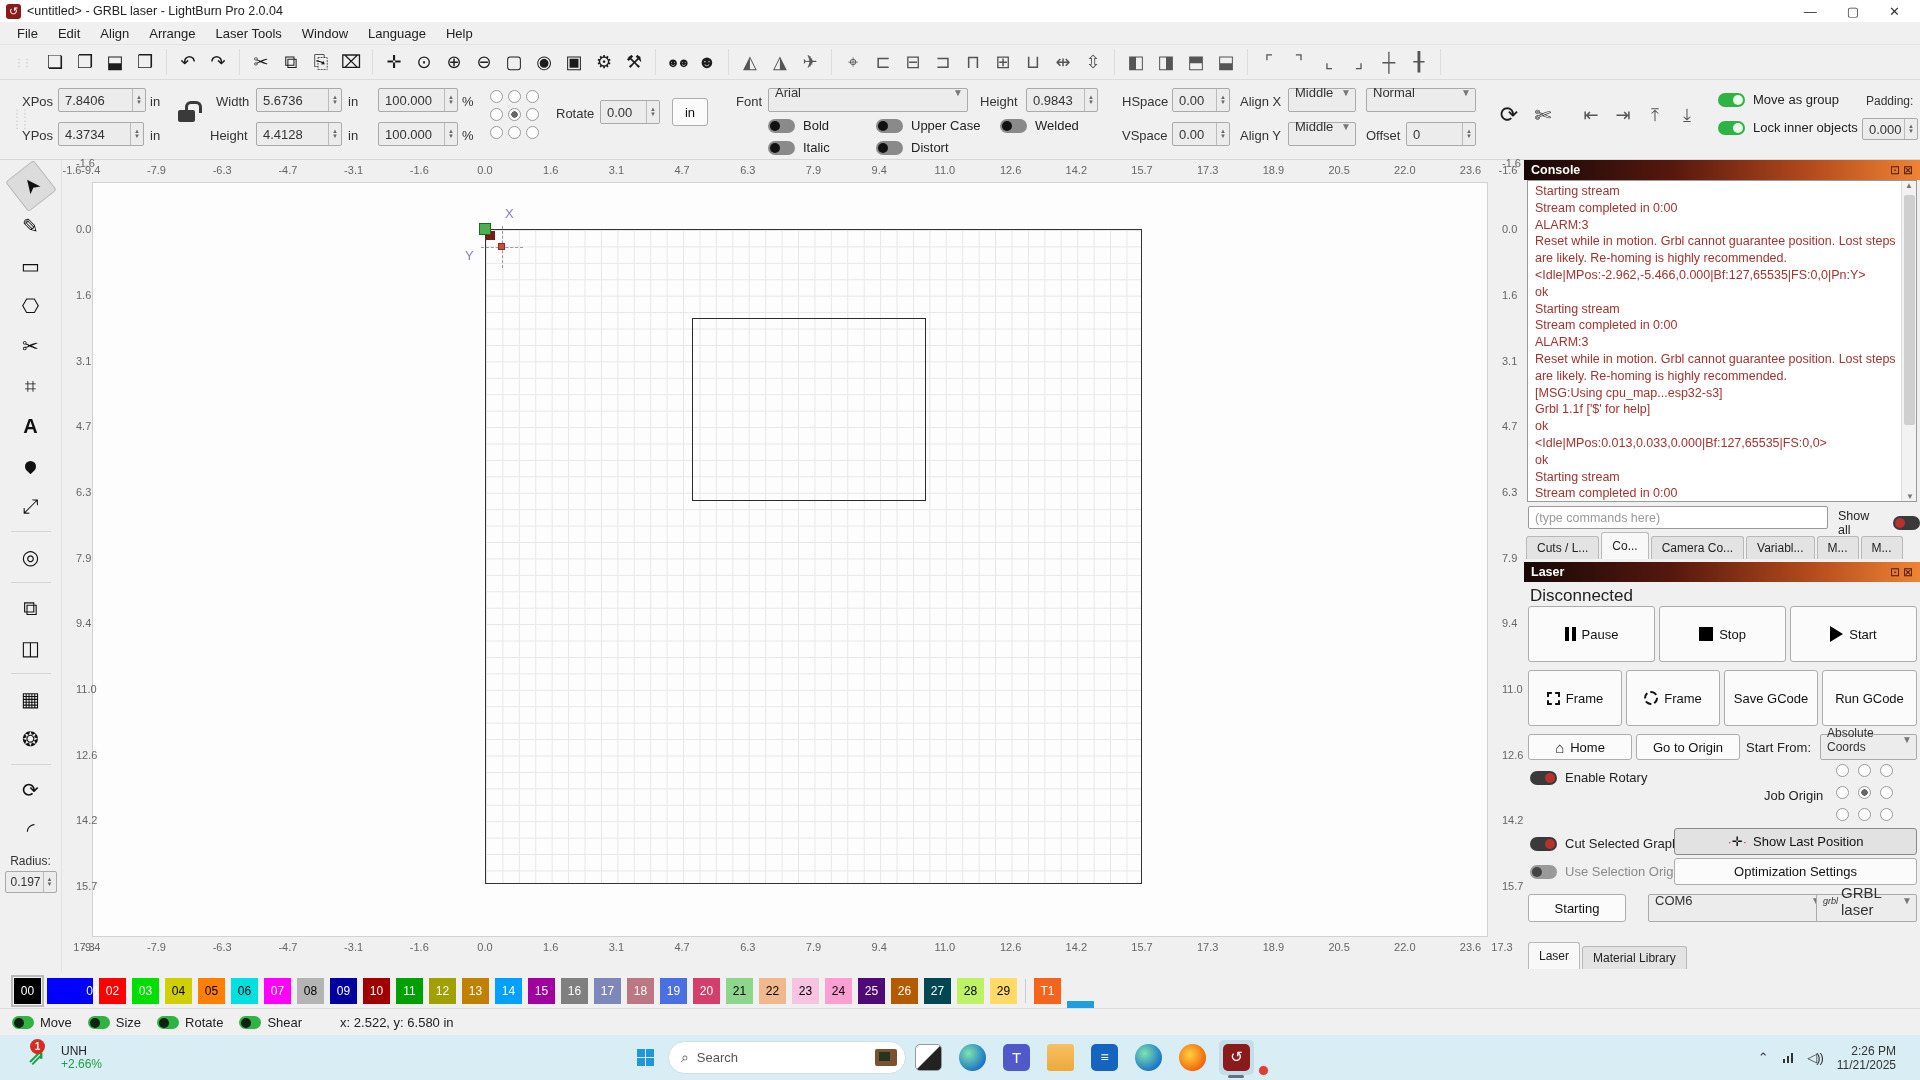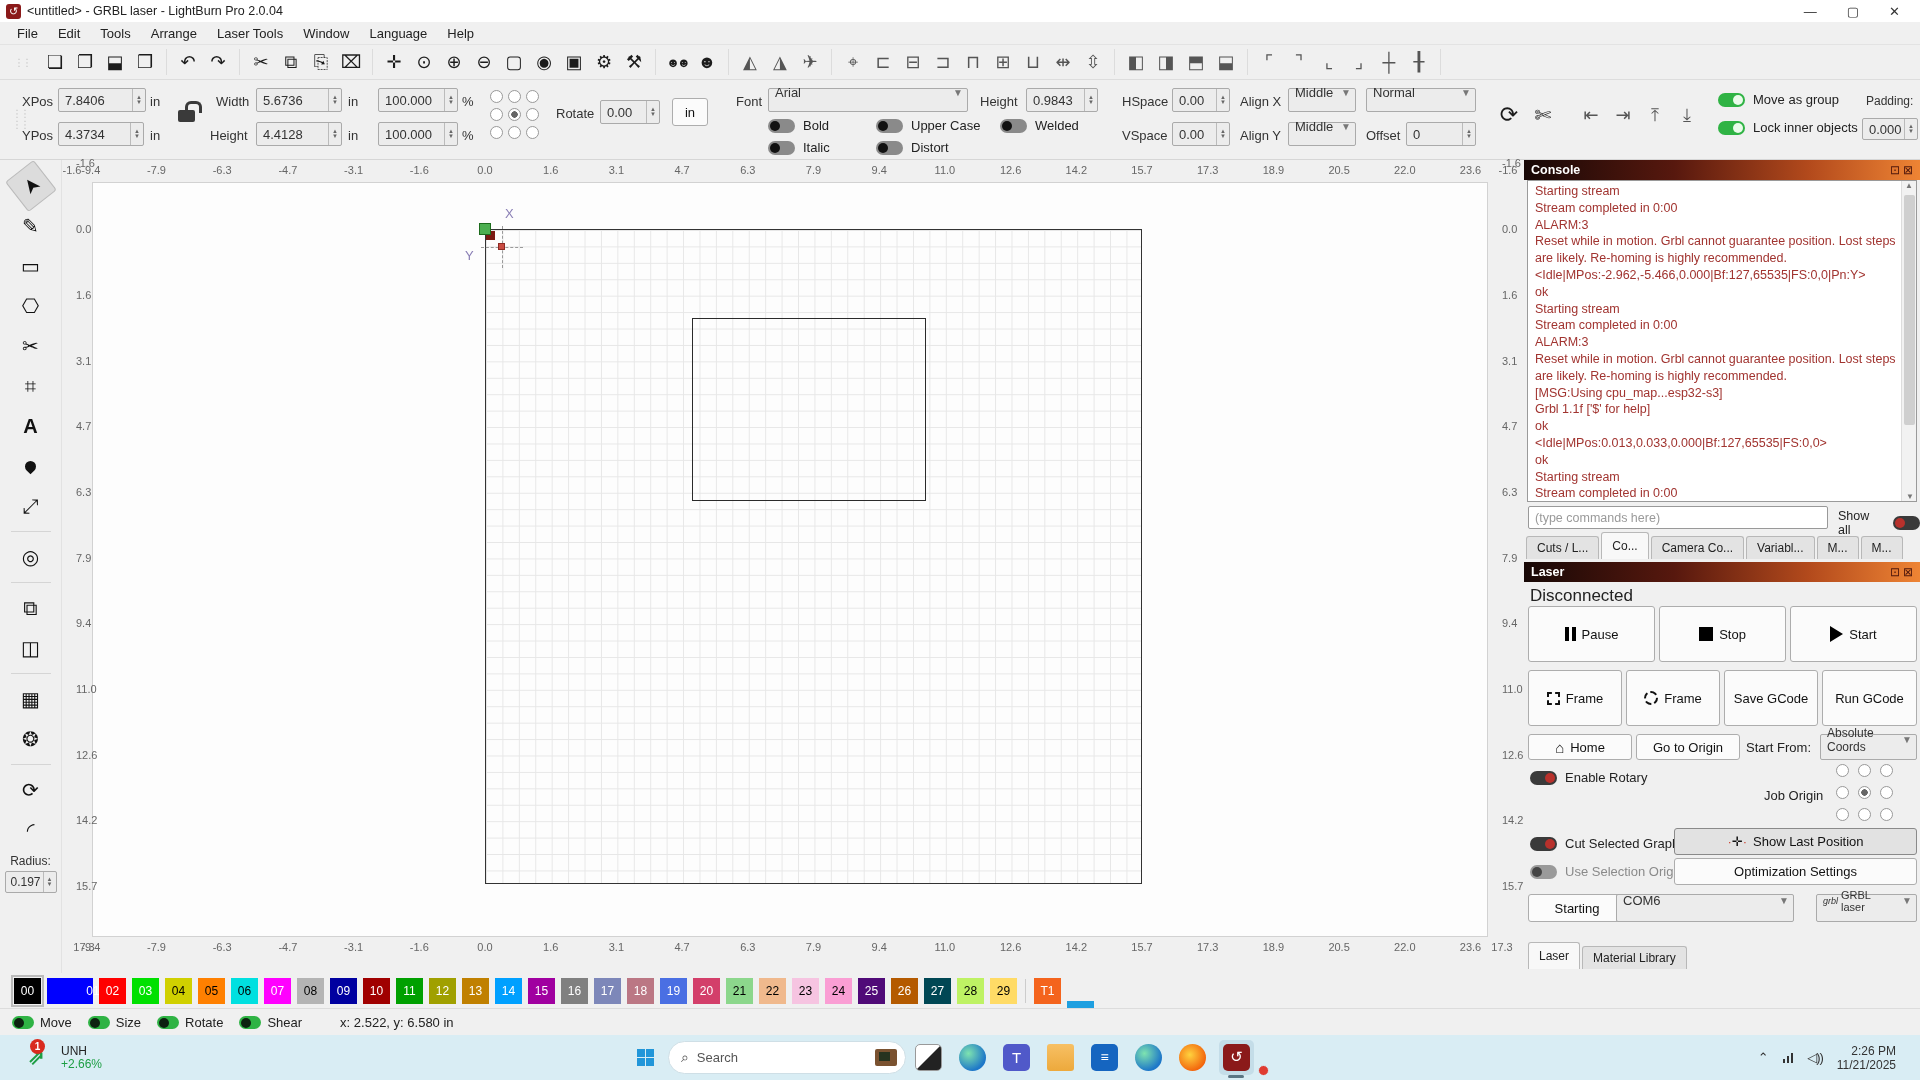--- a/index.html
+++ b/index.html
@@ -123,21 +123,21 @@
   <span id="wincontrols">
     <span>—</span>
     <span>▢</span>
     <span>✕</span>
   </span>
 </div>
 
 <div class="abs" id="menubar">
     <span class="menuitem">File</span>
     <span class="menuitem">Edit</span>
-    <span class="menuitem">Tools</span>
+    <span class="menuitem">Align</span>
     <span class="menuitem">Arrange</span>
     <span class="menuitem">Laser Tools</span>
     <span class="menuitem">Window</span>
     <span class="menuitem">Language</span>
     <span class="menuitem">Help</span>
   </div>
 
 <div class="abs" id="tb-main">
     <span class="dots">⋮⋮</span>
     <span class="tbgroup">
@@ -593,27 +593,27 @@
       <span>Show Last Position</span>
     </div>
   <span class="laserline" style="left:6px;top:704px">
       <span class="tg dis">
         <i></i>
       </span>
       <span class="graytext">Use Selection Origin</span>
     </span>
   <div class="btn" style="left:150px;top:698px;width:243px;height:27px">Optimization Settings</div>
   <div class="btn" style="left:4px;top:734px;width:98px;height:28px">Starting</div>
-  <div class="dd" style="left:92px;top:734px;width:178px;height:28px">
+  <div class="dd" style="left:124px;top:734px;width:178px;height:28px">
       <span>COM6</span>
       <span class="arr">▼</span>
     </div>
   <div class="dd" style="left:292px;top:734px;width:101px;height:28px">
       <span style="font-size:9px;font-style:italic;margin-right:3px">grbl</span>
-      <span style="font-size:11px">GRBL laser</span>
+      <span style="font-size:15px">GRBL laser</span>
       <span class="arr">▼</span>
     </div>
   <div class="tabsrow" style="left:4px;top:782px" id="paneltabs">
       <div class="tab active">Laser</div>
       <div class="tab">Material Library</div>
     </div>
 </div>
 
 <div class="abs" id="palette">
     <span class="sw selected" style="background: rgb(0, 0, 0); color: rgb(255, 255, 255);">00</span>

